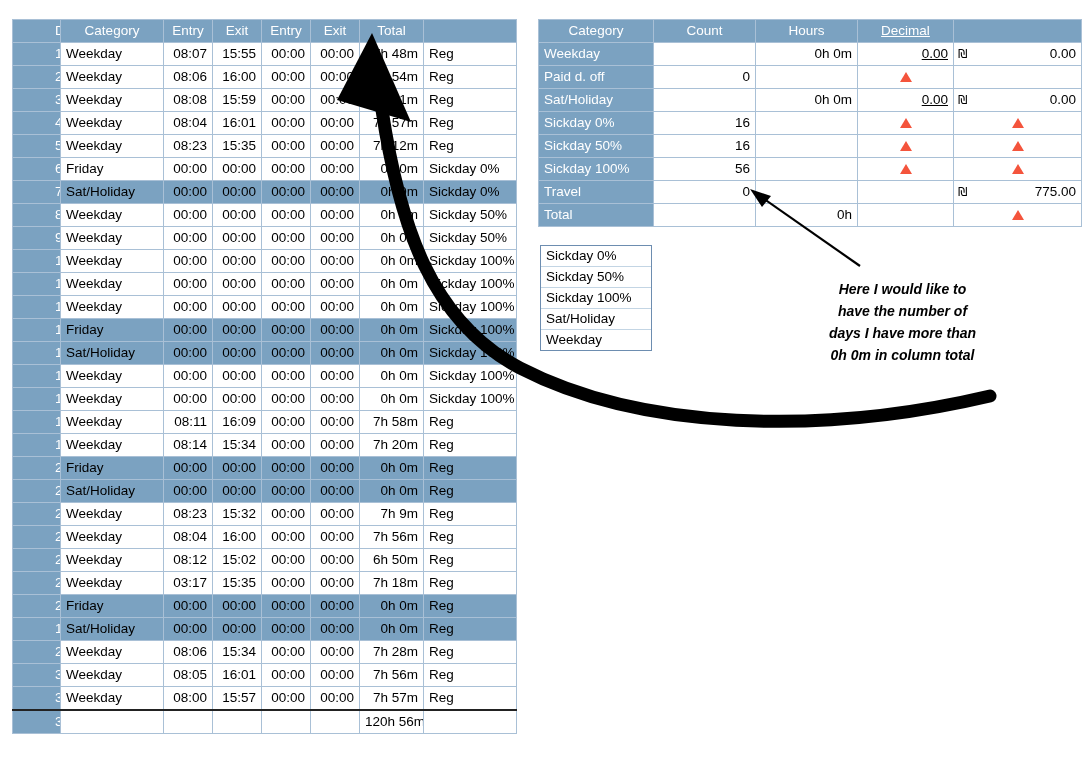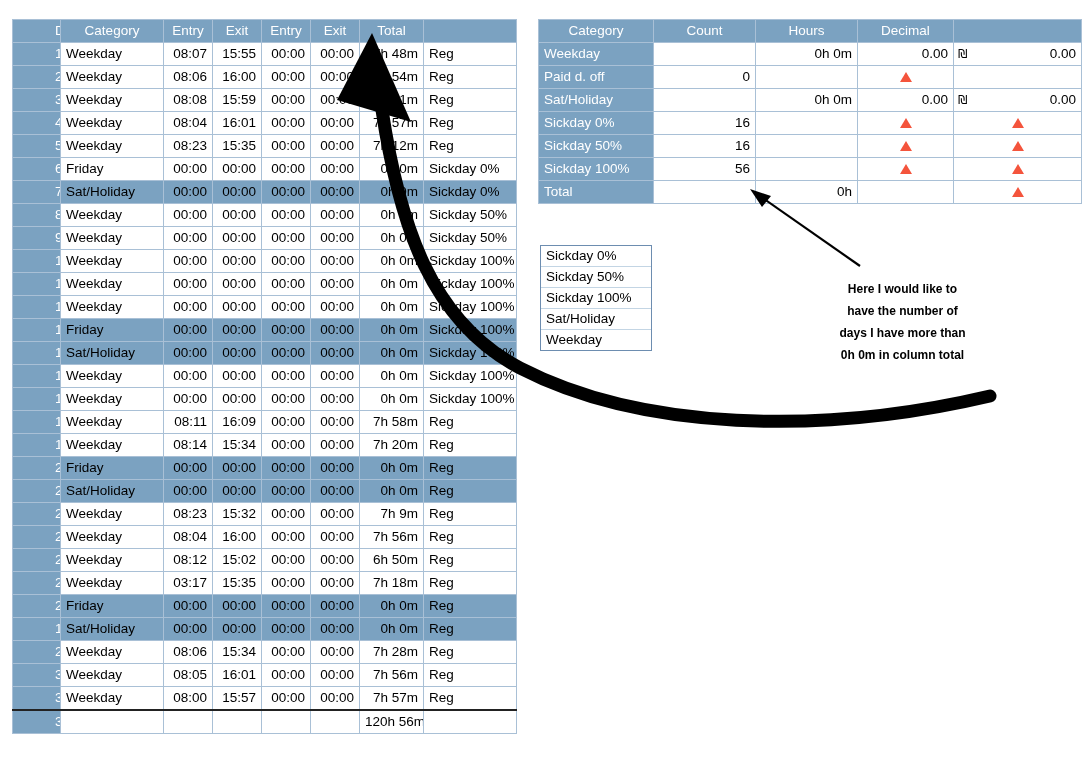--- a/index.html
+++ b/index.html
@@ -79,21 +79,21 @@
   
   #summary {
     left: 538px;
     top: 19px;
     width: 543px;
     border: 1px solid #8aa8c3;
   }
   #summary .s-cat  { width: 115px; }
   #summary .s-cnt  { width: 102px; }
   #summary .s-hrs  { width: 102px; }
-  #summary .s-dec  { width: 96px; }
+  #summary .s-dec  { width: 96px; text-decoration: underline; }
   #summary .s-mon  { width: 128px; }
   #summary td { height: 22px; line-height: 22px; }
   .money {
     position: relative;
     text-align: right;
     padding-right: 8px;
   }
   .money .cur {
     position: absolute;
     left: 4px;
@@ -131,23 +131,24 @@
   #dropdown .opt:last-child { border-bottom: none; }
 
   
   #annotation {
     position: absolute;
     left: 780px;
     top: 278px;
     width: 245px;
     text-align: center;
     font-weight: bold;
-    font-size: 12px;
+    font-size: 14px;
     line-height: 22px;
     color: #000;
+    font-style: italic;
   }
 
   
   #arrows {
     position: absolute;
     left: 0; top: 0;
     width: 1092px; height: 764px;
     pointer-events: none;
   }
 </style>
@@ -518,20 +519,27 @@
         <td class="s-mon warn-cell"><span class="warn"></span></td>
       </tr>
       <tr>
         <td class="rowhdr s-cat">Sickday 100%</td>
         <td class="s-cnt num">56</td>
         <td class="s-hrs num"></td>
         <td class="s-dec warn-cell"><span class="warn"></span></td>
         <td class="s-mon warn-cell"><span class="warn"></span></td>
       </tr>
       <tr>
+        <td class="rowhdr s-cat">Travel</td>
+        <td class="s-cnt num">0</td>
+        <td class="s-hrs num"></td>
+        <td class="s-dec num"></td>
+        <td class="s-mon money"><span class="cur">₪</span><span>775.00</span></td>
+      </tr>
+      <tr>
         <td class="rowhdr s-cat">Total</td>
         <td class="s-cnt num"></td>
         <td class="s-hrs num">0h</td>
         <td class="s-dec num"></td>
         <td class="s-mon warn-cell"><span class="warn"></span></td>
       </tr>
     </tbody>
 </table>
 
 <div id="dropdown">

